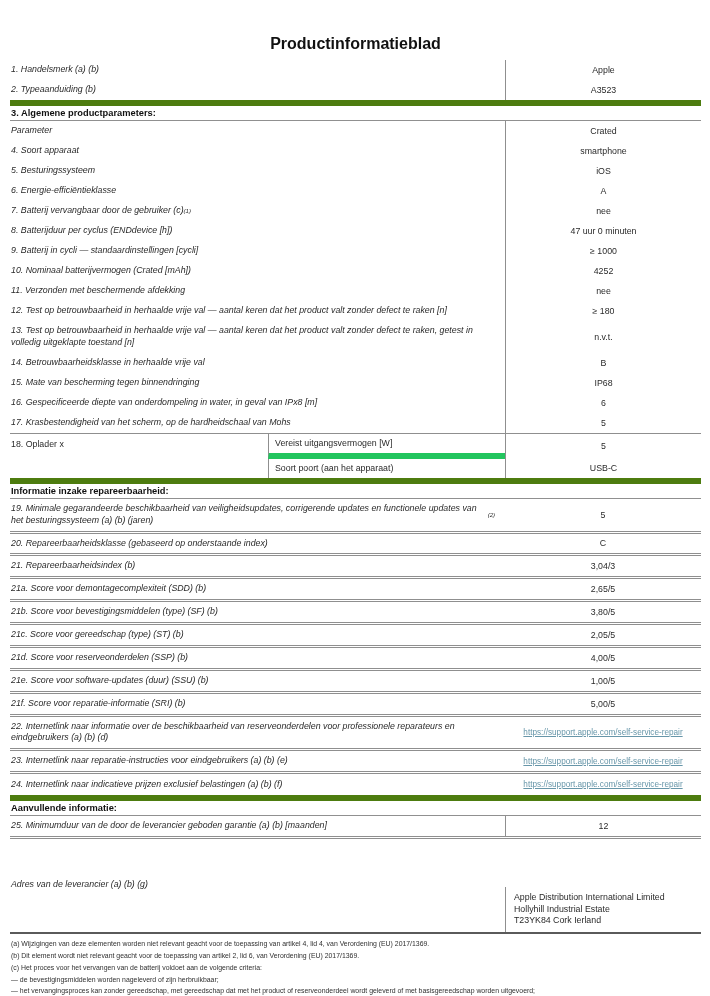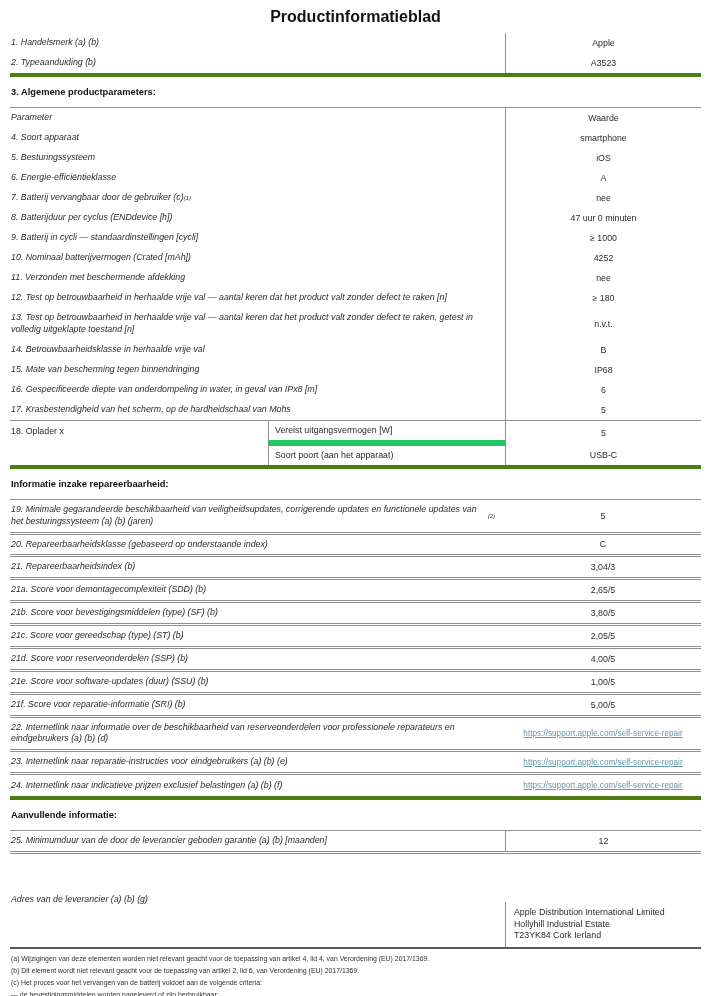--- a/index.html
+++ b/index.html
@@ -7,40 +7,41 @@
   body {
     width: 710px; height: 996px; overflow: hidden;
     font-family: "Liberation Sans", sans-serif;
     color: #222; -webkit-font-smoothing: antialiased;
   }
   .page { padding: 5px 9px 0 10px; }
 
   .title {
     text-align: center; font-weight: bold; font-size: 16px; color: #111;
     padding: 3px 0 7px 0;
+    margin-top: 27px;
   }
 
   
   .row { display: grid; grid-template-columns: 1fr 196px; min-height: 20px; }
   .row .label {
     font-size: 8.8px; line-height: 1.35; padding: 4px 10px 4px 1px;
     display: flex; align-items: center; color: #2a2a2a; font-style: italic;
   }
   .row .value {
     font-size: 8.8px; text-align: center; color: #2a2a2a;
     display: flex; align-items: center; justify-content: center; padding: 2px 3px;
   }
   .divided .value { border-left: 1px solid #8f8f8f; }
 
   sup { font-size: 6px; vertical-align: super; line-height: 0; }
 
   .sec-header {
     font-weight: bold; font-size: 9.3px; color: #111;
-    border-top: 4px solid #4d7c0f; border-bottom: 1px solid #909090;
-    padding: 10px 1px;
+    border-top: 6px solid #4d7c0f; border-bottom: 1px solid #909090;
+    padding: 2px 1px;
   }
 
   
   .charger { display: grid; grid-template-columns: 258px 1fr 196px; border-top: 1px solid #8f8f8f; }
   .charger .c-label { grid-row: 1 / span 2; font-size: 8.8px; padding: 5px 1px; color:#2a2a2a; }
   .charger .c-param {
     font-size: 8.8px; border-left: 1px solid #8f8f8f; padding: 4.5px 6px; color:#2a2a2a;
     display: flex; align-items: center;
   }
   .charger .c-param.first { border-bottom: 6px solid #22c55e; }
@@ -81,21 +82,21 @@
   </div>
   <div class="row divided">
     <div class="label">2. Typeaanduiding (b)</div>
     <div class="value">A3523</div>
   </div>
 
   <div class="sec-header">3. Algemene productparameters:</div>
 
   <div class="row divided">
     <div class="label">Parameter</div>
-    <div class="value">Waarde</div>
+    <div class="value">Crated</div>
   </div>
 
   <div class="row divided">
     <div class="label">4. Soort apparaat</div>
     <div class="value">smartphone</div>
   </div>
   <div class="row divided">
     <div class="label">5. Besturingssysteem</div>
     <div class="value">iOS</div>
   </div>

